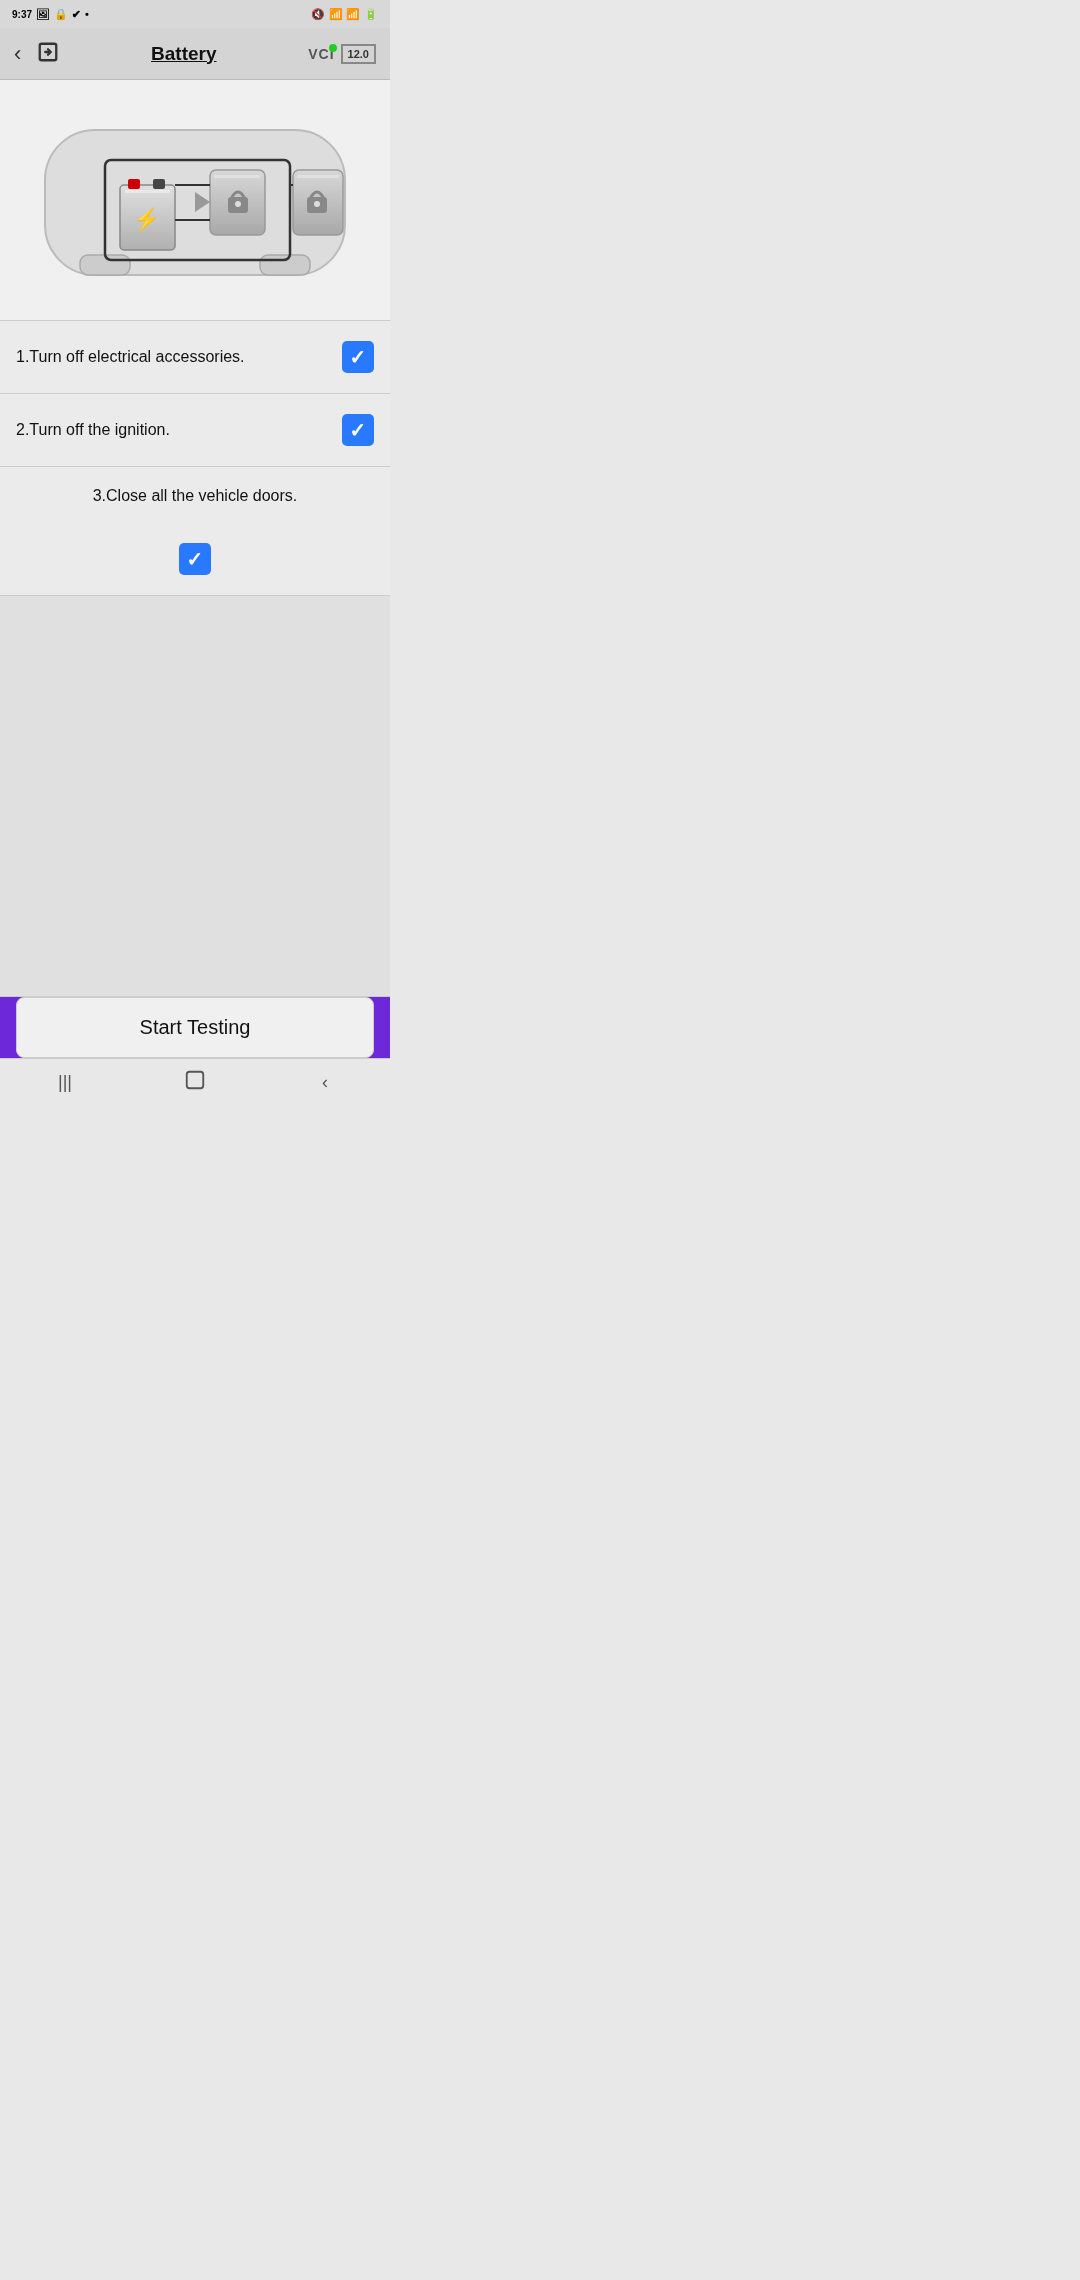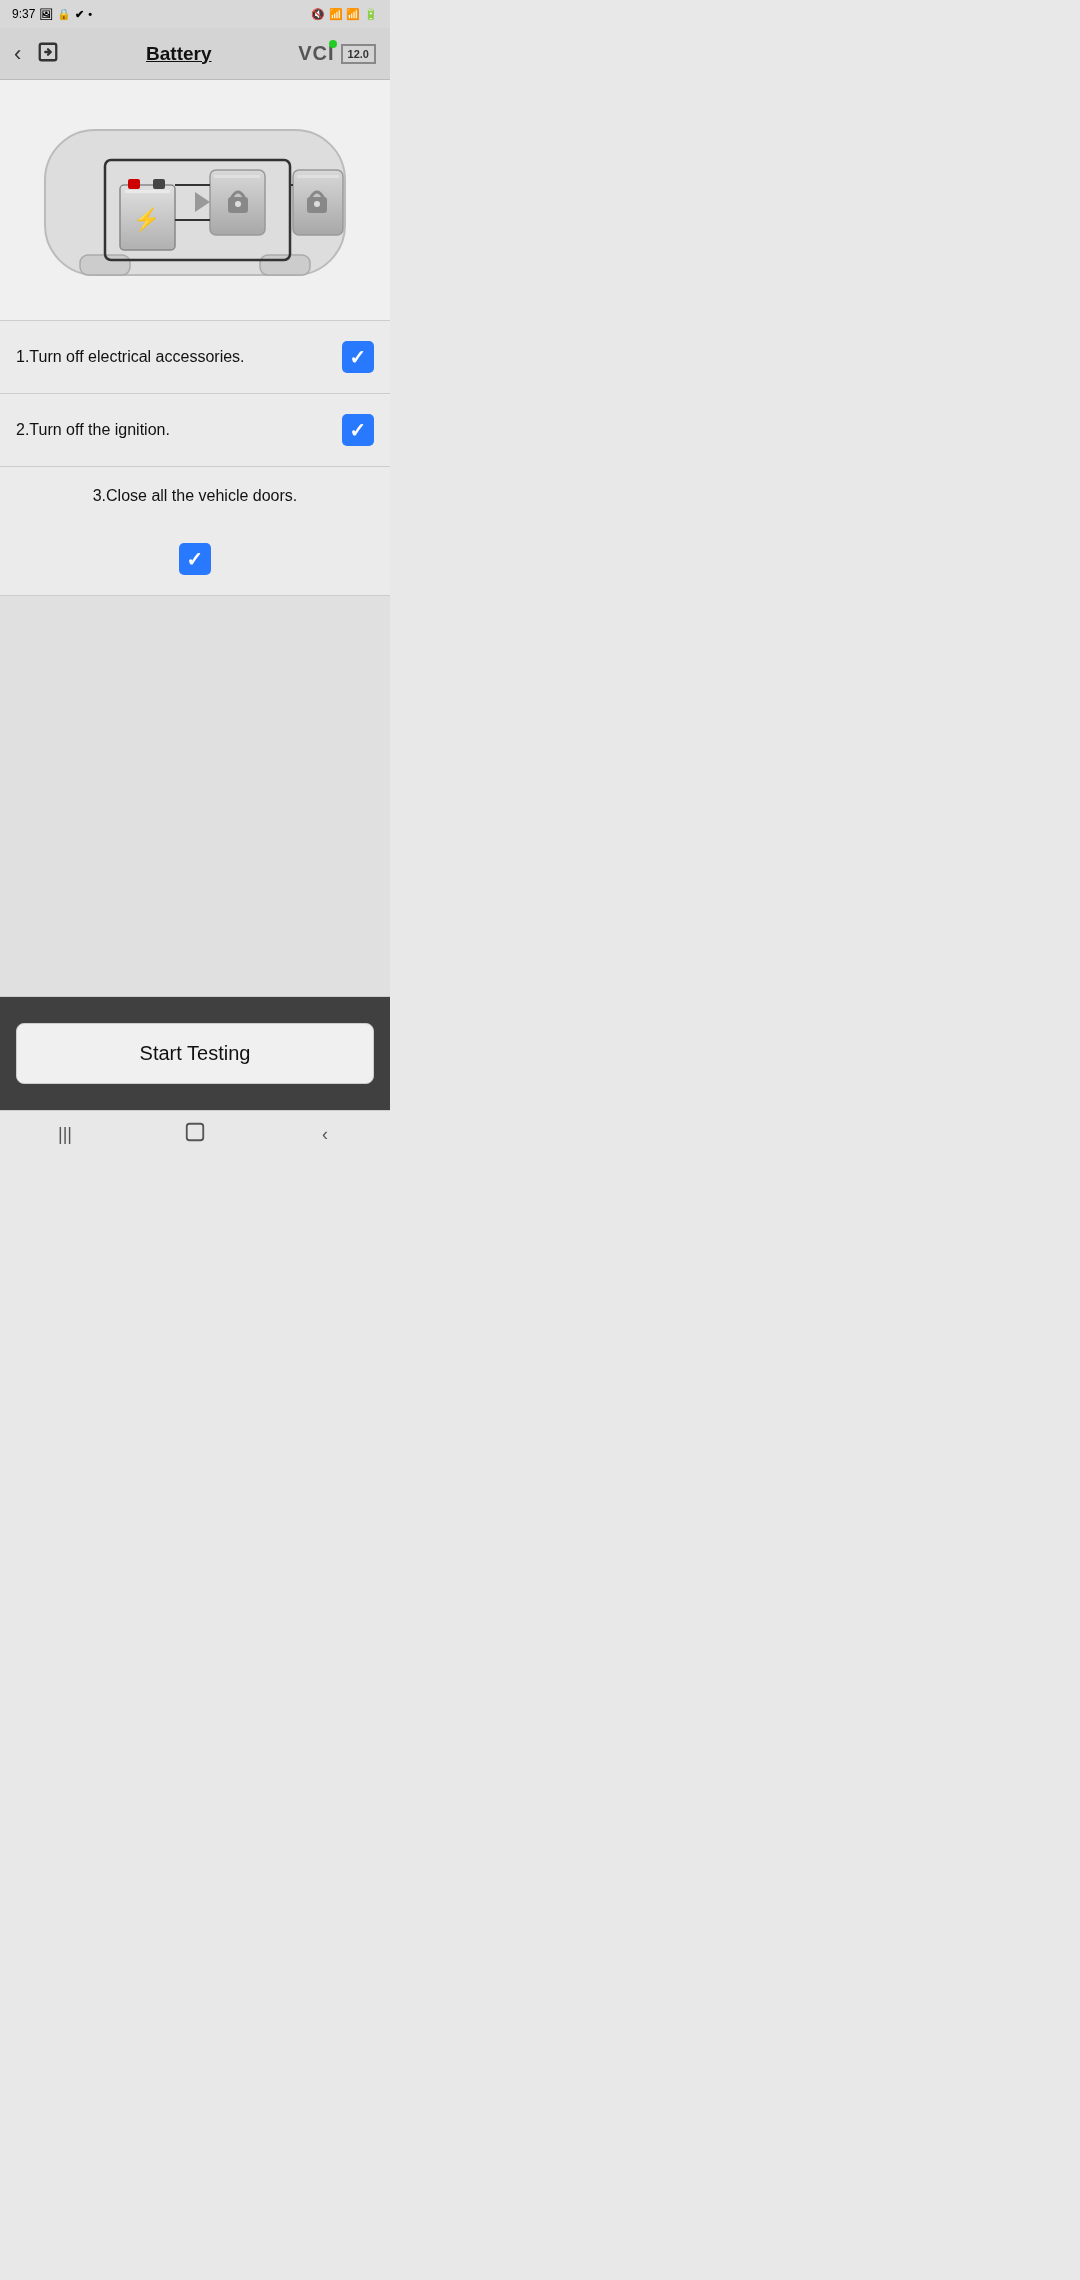--- a/index.html
+++ b/index.html
@@ -20,21 +20,21 @@
       height: 28px;
       display: flex;
       align-items: center;
       justify-content: space-between;
       padding: 0 12px;
       font-size: 11px;
       font-weight: 600;
     }
     .status-left { display: flex; align-items: center; gap: 4px; }
     .status-right { display: flex; align-items: center; gap: 4px; }
-    .status-time { font-size: 12px; font-weight: 400; }
+    .status-time { font-size: 10px; font-weight: 700; }
 
     
     .header {
       background: #d4d4d4;
       height: 52px;
       display: flex;
       align-items: center;
       justify-content: space-between;
       padding: 0 14px;
       border-bottom: 1px solid #bbb;
@@ -59,21 +59,21 @@
       cursor: pointer;
       line-height: 1;
     }
 
     .vci-badge {
       display: flex;
       align-items: center;
       position: relative;
     }
     .vci-text {
-      font-size: 20px;
+      font-size: 14px;
       font-weight: 700;
       color: #555;
       letter-spacing: 1px;
     }
     .vci-dot {
       width: 8px;
       height: 8px;
       background: #22cc22;
       border-radius: 50%;
       position: absolute;
@@ -158,22 +158,22 @@
 
     
     .empty-area {
       background: #e0e0e0;
       flex: 1;
       min-height: 400px;
     }
 
     
     .start-btn-container {
-      background: #404040;
-      padding: 26px 16px;
+      background: #6d28d9;
+      padding: 0 16px;
       border-top: 1px solid #ccc;
     }
     .start-btn {
       width: 100%;
       padding: 18px;
       background: #f0f0f0;
       border: 1px solid #ccc;
       border-radius: 8px;
       font-size: 20px;
       font-weight: 500;

